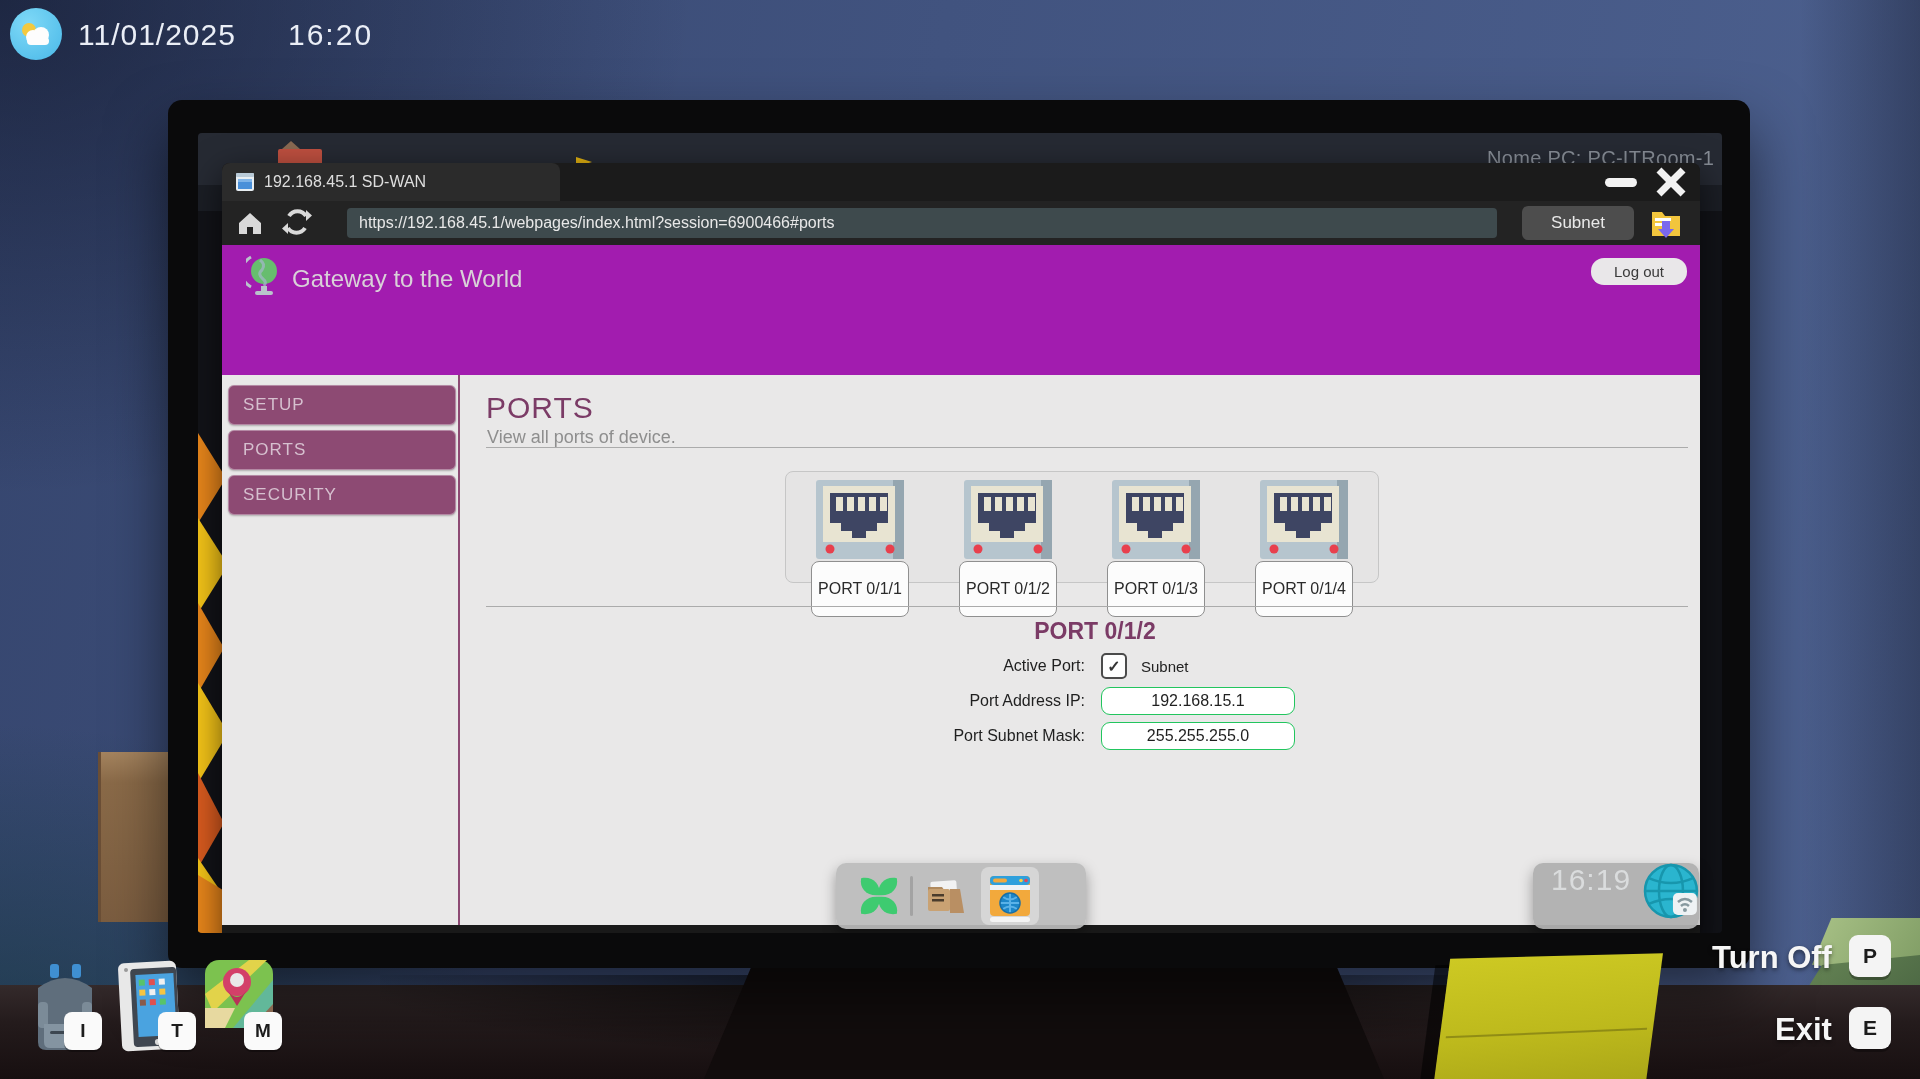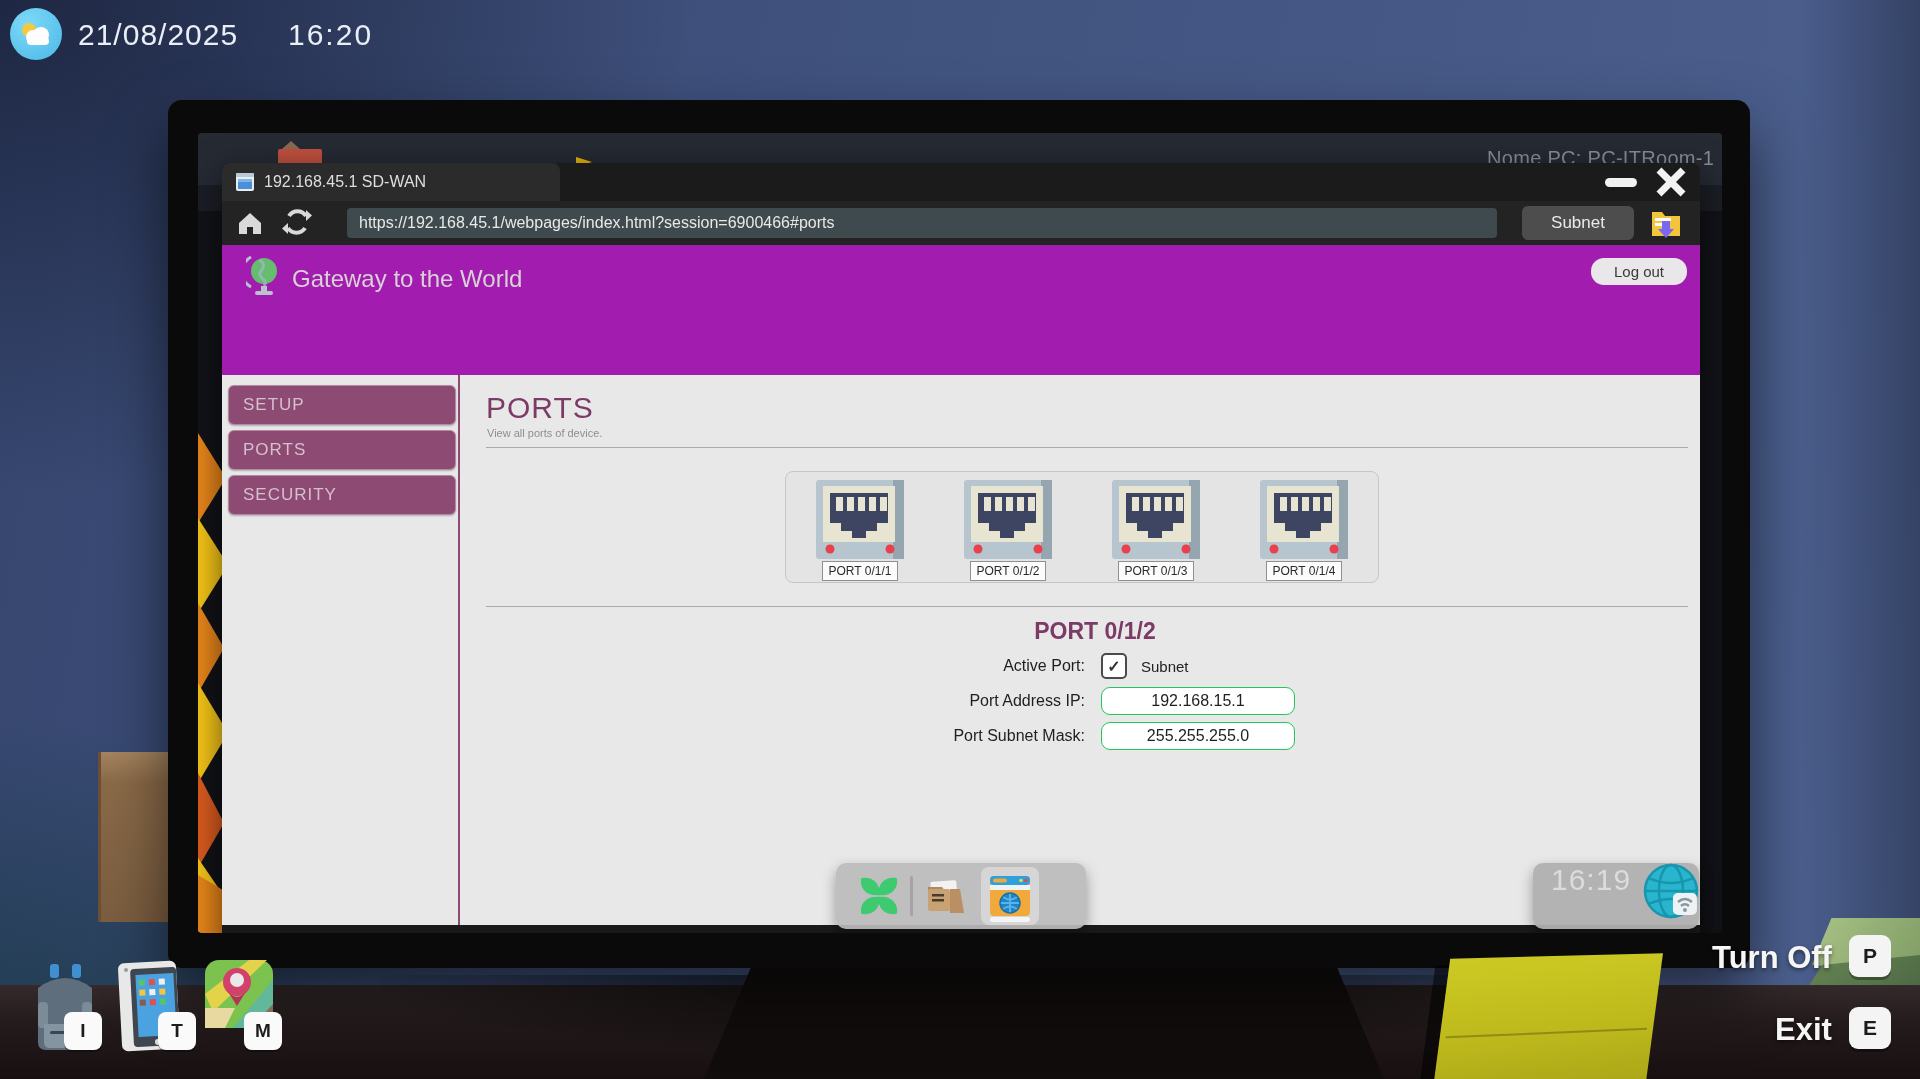--- a/index.html
+++ b/index.html
@@ -64,28 +64,28 @@
   #page-header{left:0;top:0;width:1478px;height:130px;background:#a21caf;}
   #brand{left:70px;top:20px;color:#d9d1d8;font-size:24px;}
   #logout-btn{left:1369px;top:13px;width:96px;height:27px;background:#e9e7e9;border:none;border-radius:13px;
     color:#3a3a3a;font-size:15px;font-family:"Liberation Sans",sans-serif;}
   #sidebar{left:0;top:130px;width:238px;height:550px;background:#e9e8e8;border-right:2px solid #8d4a73;box-sizing:border-box;}
   .side-btn{position:absolute;left:6px;width:228px;height:40px;background:#8d4a73;border-radius:6px;
     border:1px solid rgba(255,255,255,.35);box-sizing:border-box;color:#d6c0cf;font-size:17px;
     letter-spacing:1px;display:flex;align-items:center;padding-left:14px;box-shadow:0 1px 2px rgba(0,0,0,.25);}
   #main{left:240px;top:130px;width:1238px;height:550px;}
   #page-title{left:24px;top:16px;color:#7b3b66;font-size:30px;font-weight:500;letter-spacing:1px;}
-  #page-subtitle{left:25px;top:52px;color:#8e8e8e;font-size:11px;text-align:center;}
+  #page-subtitle{left:25px;top:52px;color:#8e8e8e;font-size:18px;text-align:center;}
   .hr{position:absolute;left:24px;width:1202px;height:0;border-top:1px solid #ababab;}
   #ports-box{left:323px;top:96px;width:594px;height:112px;background:#e5e4e4;border:1px solid #c6c6c6;
     border-radius:8px;display:flex;justify-content:center;align-items:flex-start;gap:54px;
     padding-top:8px;box-sizing:border-box;}
   .port-card{width:94px;display:flex;flex-direction:column;align-items:center;}
-  .port-label{margin-top:2px;background:#fcfcfc;border:1px solid #8f8f8f;border-radius:0;
-    font-size:12px;color:#2b2b2b;padding:2px 6px;white-space:nowrap;}
+  .port-label{margin-top:2px;background:#fcfcfc;border:1px solid #8f8f8f;border-radius:8px;
+    font-size:16px;color:#2b2b2b;padding:18px 6px;white-space:nowrap;}
   #detail{left:353px;top:243px;width:560px;}
   #detail-title{width:560px;text-align:center;color:#7b3b66;font-size:23px;font-weight:bold;}
   .frow{display:flex;align-items:center;height:28px;margin-top:7px;}
   .frow .flabel{width:270px;text-align:right;padding-right:16px;color:#1f1f1f;font-size:16px;}
   .checkbox{width:22px;height:22px;background:#fdfdfd;border:2px solid #4a4a4a;border-radius:5px;
     display:flex;align-items:center;justify-content:center;color:#333;font-size:16px;font-weight:bold;}
   .enable-text{margin-left:14px;color:#222;font-size:15px;}
   .finput{width:194px;height:28px;background:#fff;border:1px solid #22c55e;border-radius:9px;
     text-align:center;font-size:16px;color:#1f1f1f;font-family:"Liberation Sans",sans-serif;box-sizing:border-box;}
   
@@ -363,21 +363,21 @@
   </div>
 
   <div class="abs" id="weather-chip">
     <svg width="36" height="30" viewBox="0 0 36 30">
       <circle cx="11" cy="11" r="7" fill="#f3c93f"></circle>
       <circle cx="15" cy="18" r="7" fill="#fdfdfd"></circle>
       <circle cx="23" cy="16" r="8" fill="#fdfdfd"></circle>
       <rect x="9" y="18" width="22" height="8" rx="4" fill="#fdfdfd"></rect>
     </svg>
   </div>
-  <div class="abs" id="hud-date">21/08/2025</div>
+  <div class="abs" id="hud-date">11/01/2025</div>
   <div class="abs" id="hud-time">16:20</div>
 
   <div class="abs hud-action-label" style="left:1712px;top:940px">Turn Off</div>
   <div class="keycap" style="left:1849px;top:935px">P</div>
   <div class="abs hud-action-label" style="left:1775px;top:1012px">Exit</div>
   <div class="keycap" style="left:1849px;top:1007px">E</div>
 
   <svg class="abs" style="left:28px;top:962px" width="74" height="92" viewBox="0 0 74 92">
     <rect x="22" y="2" width="9" height="14" rx="3" fill="#3f8fd1"></rect>
     <rect x="44" y="2" width="9" height="14" rx="3" fill="#3f8fd1"></rect>

